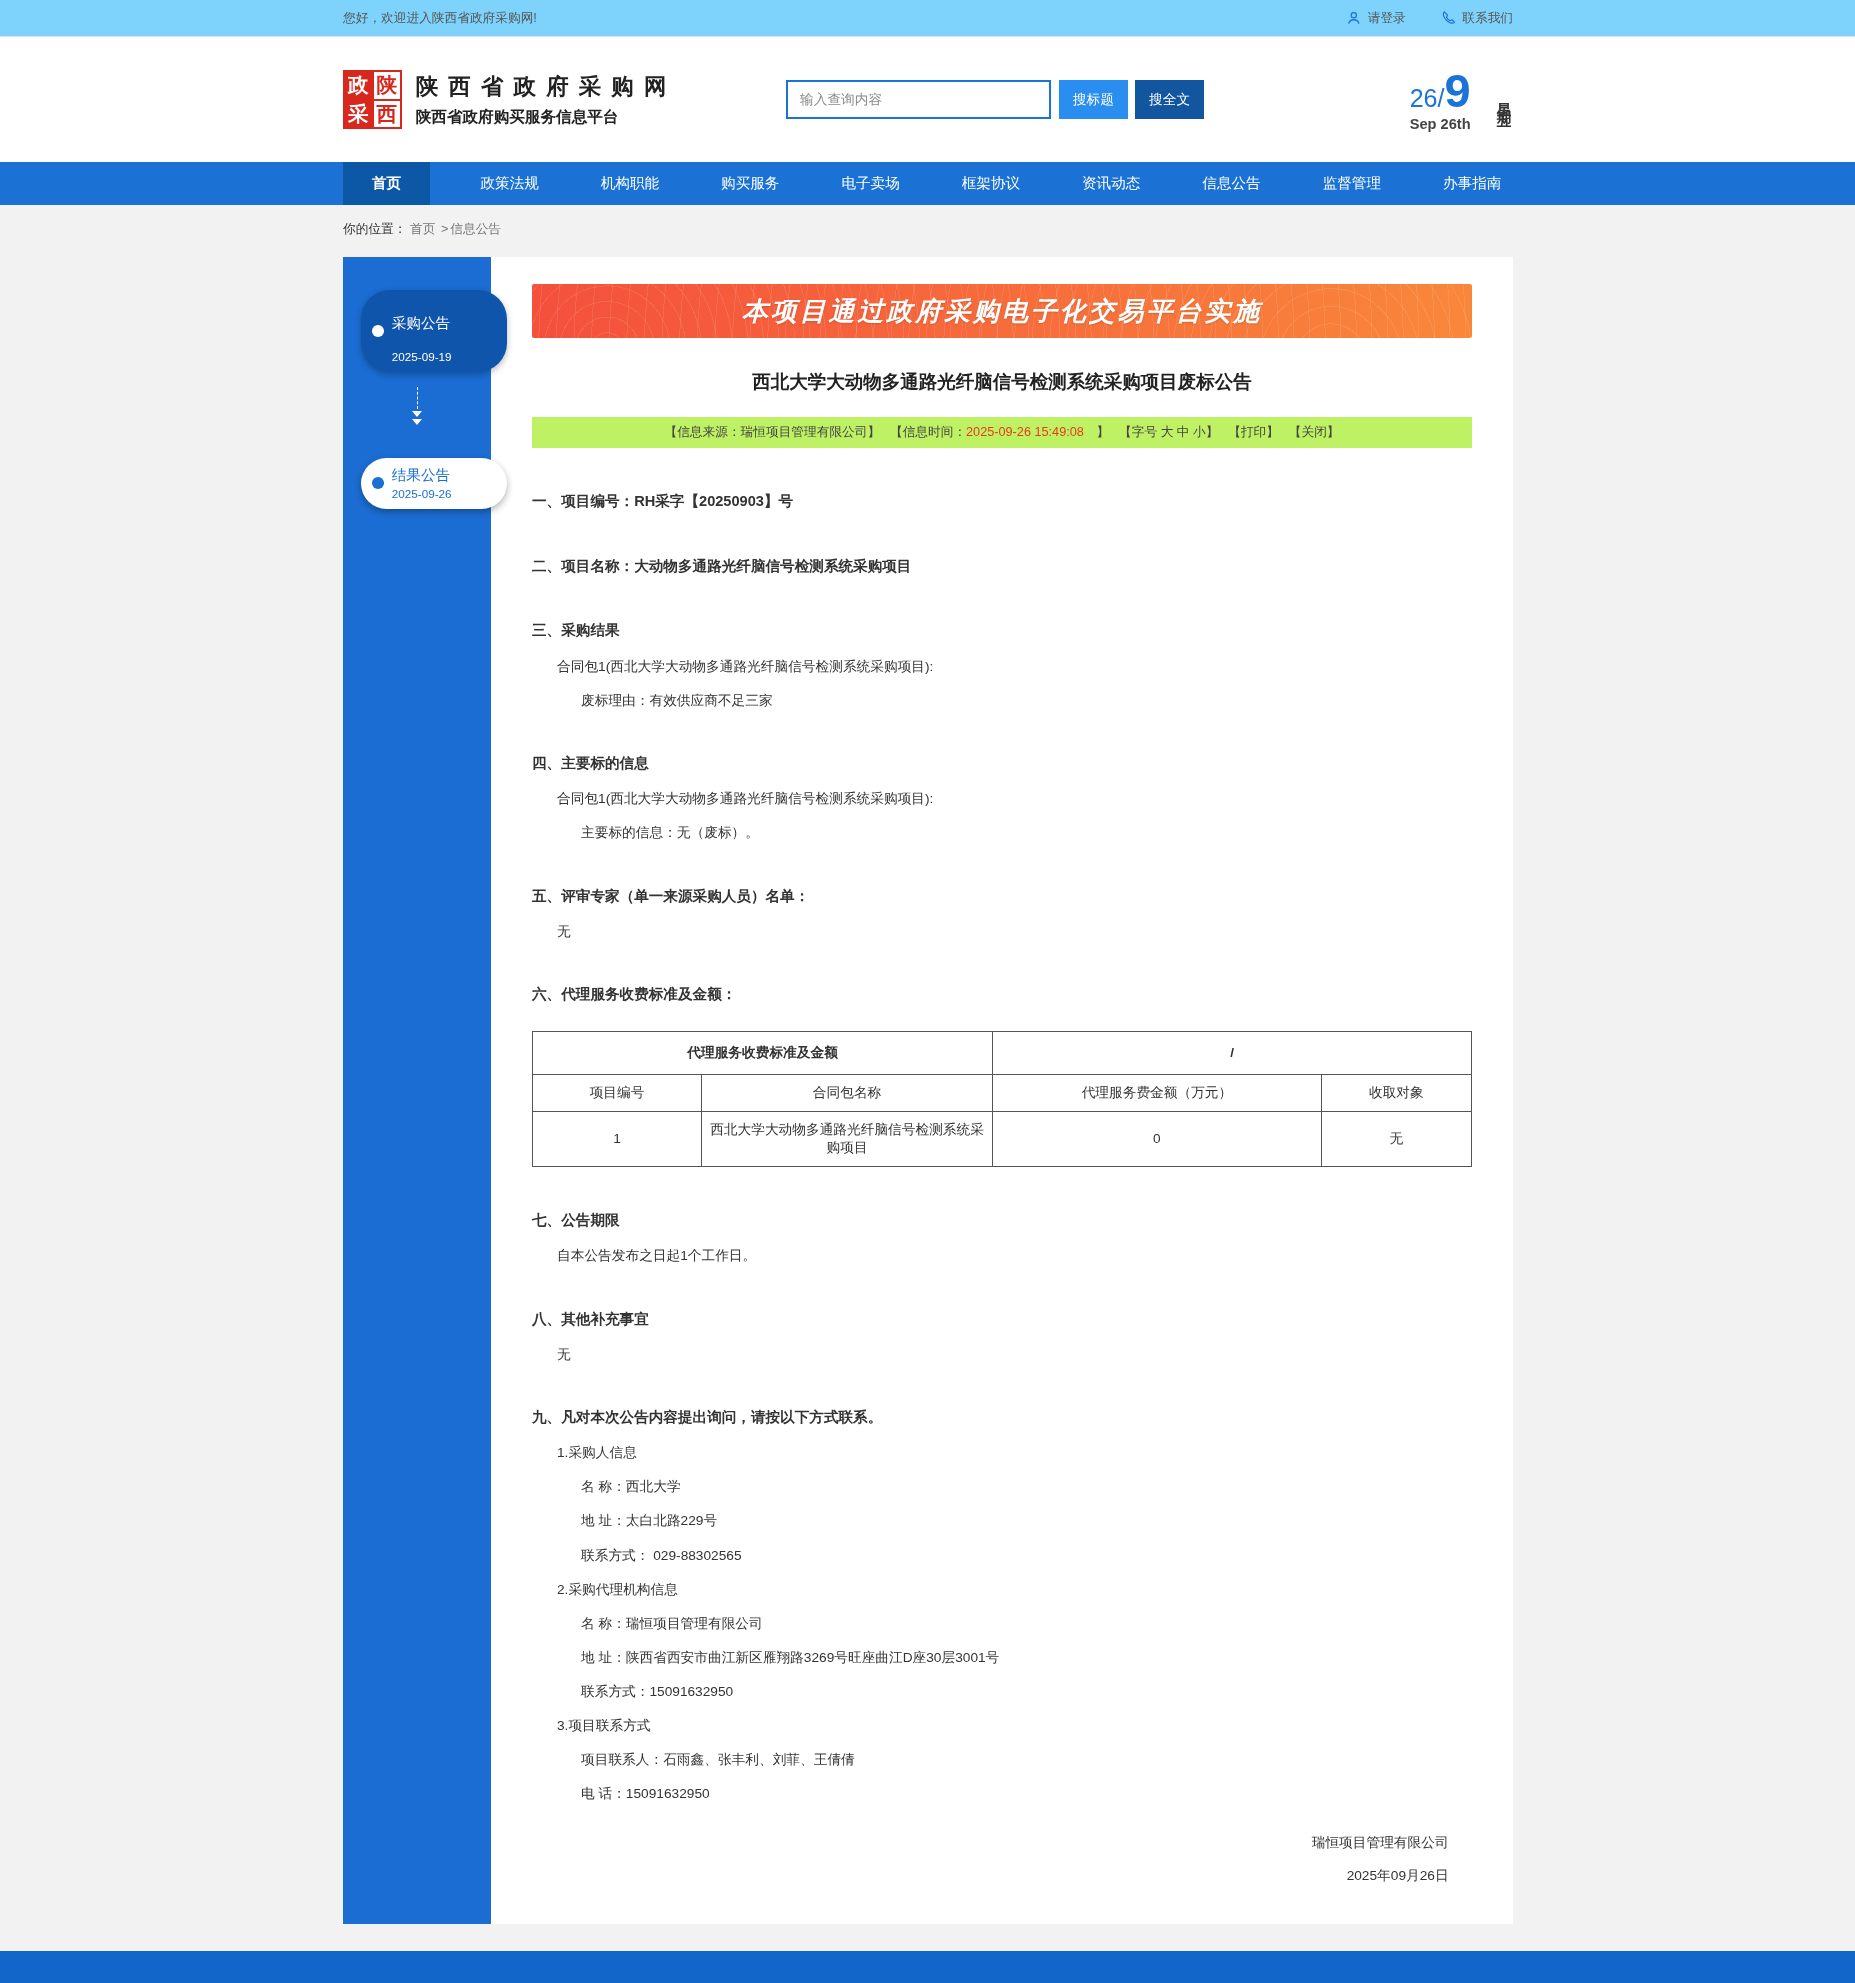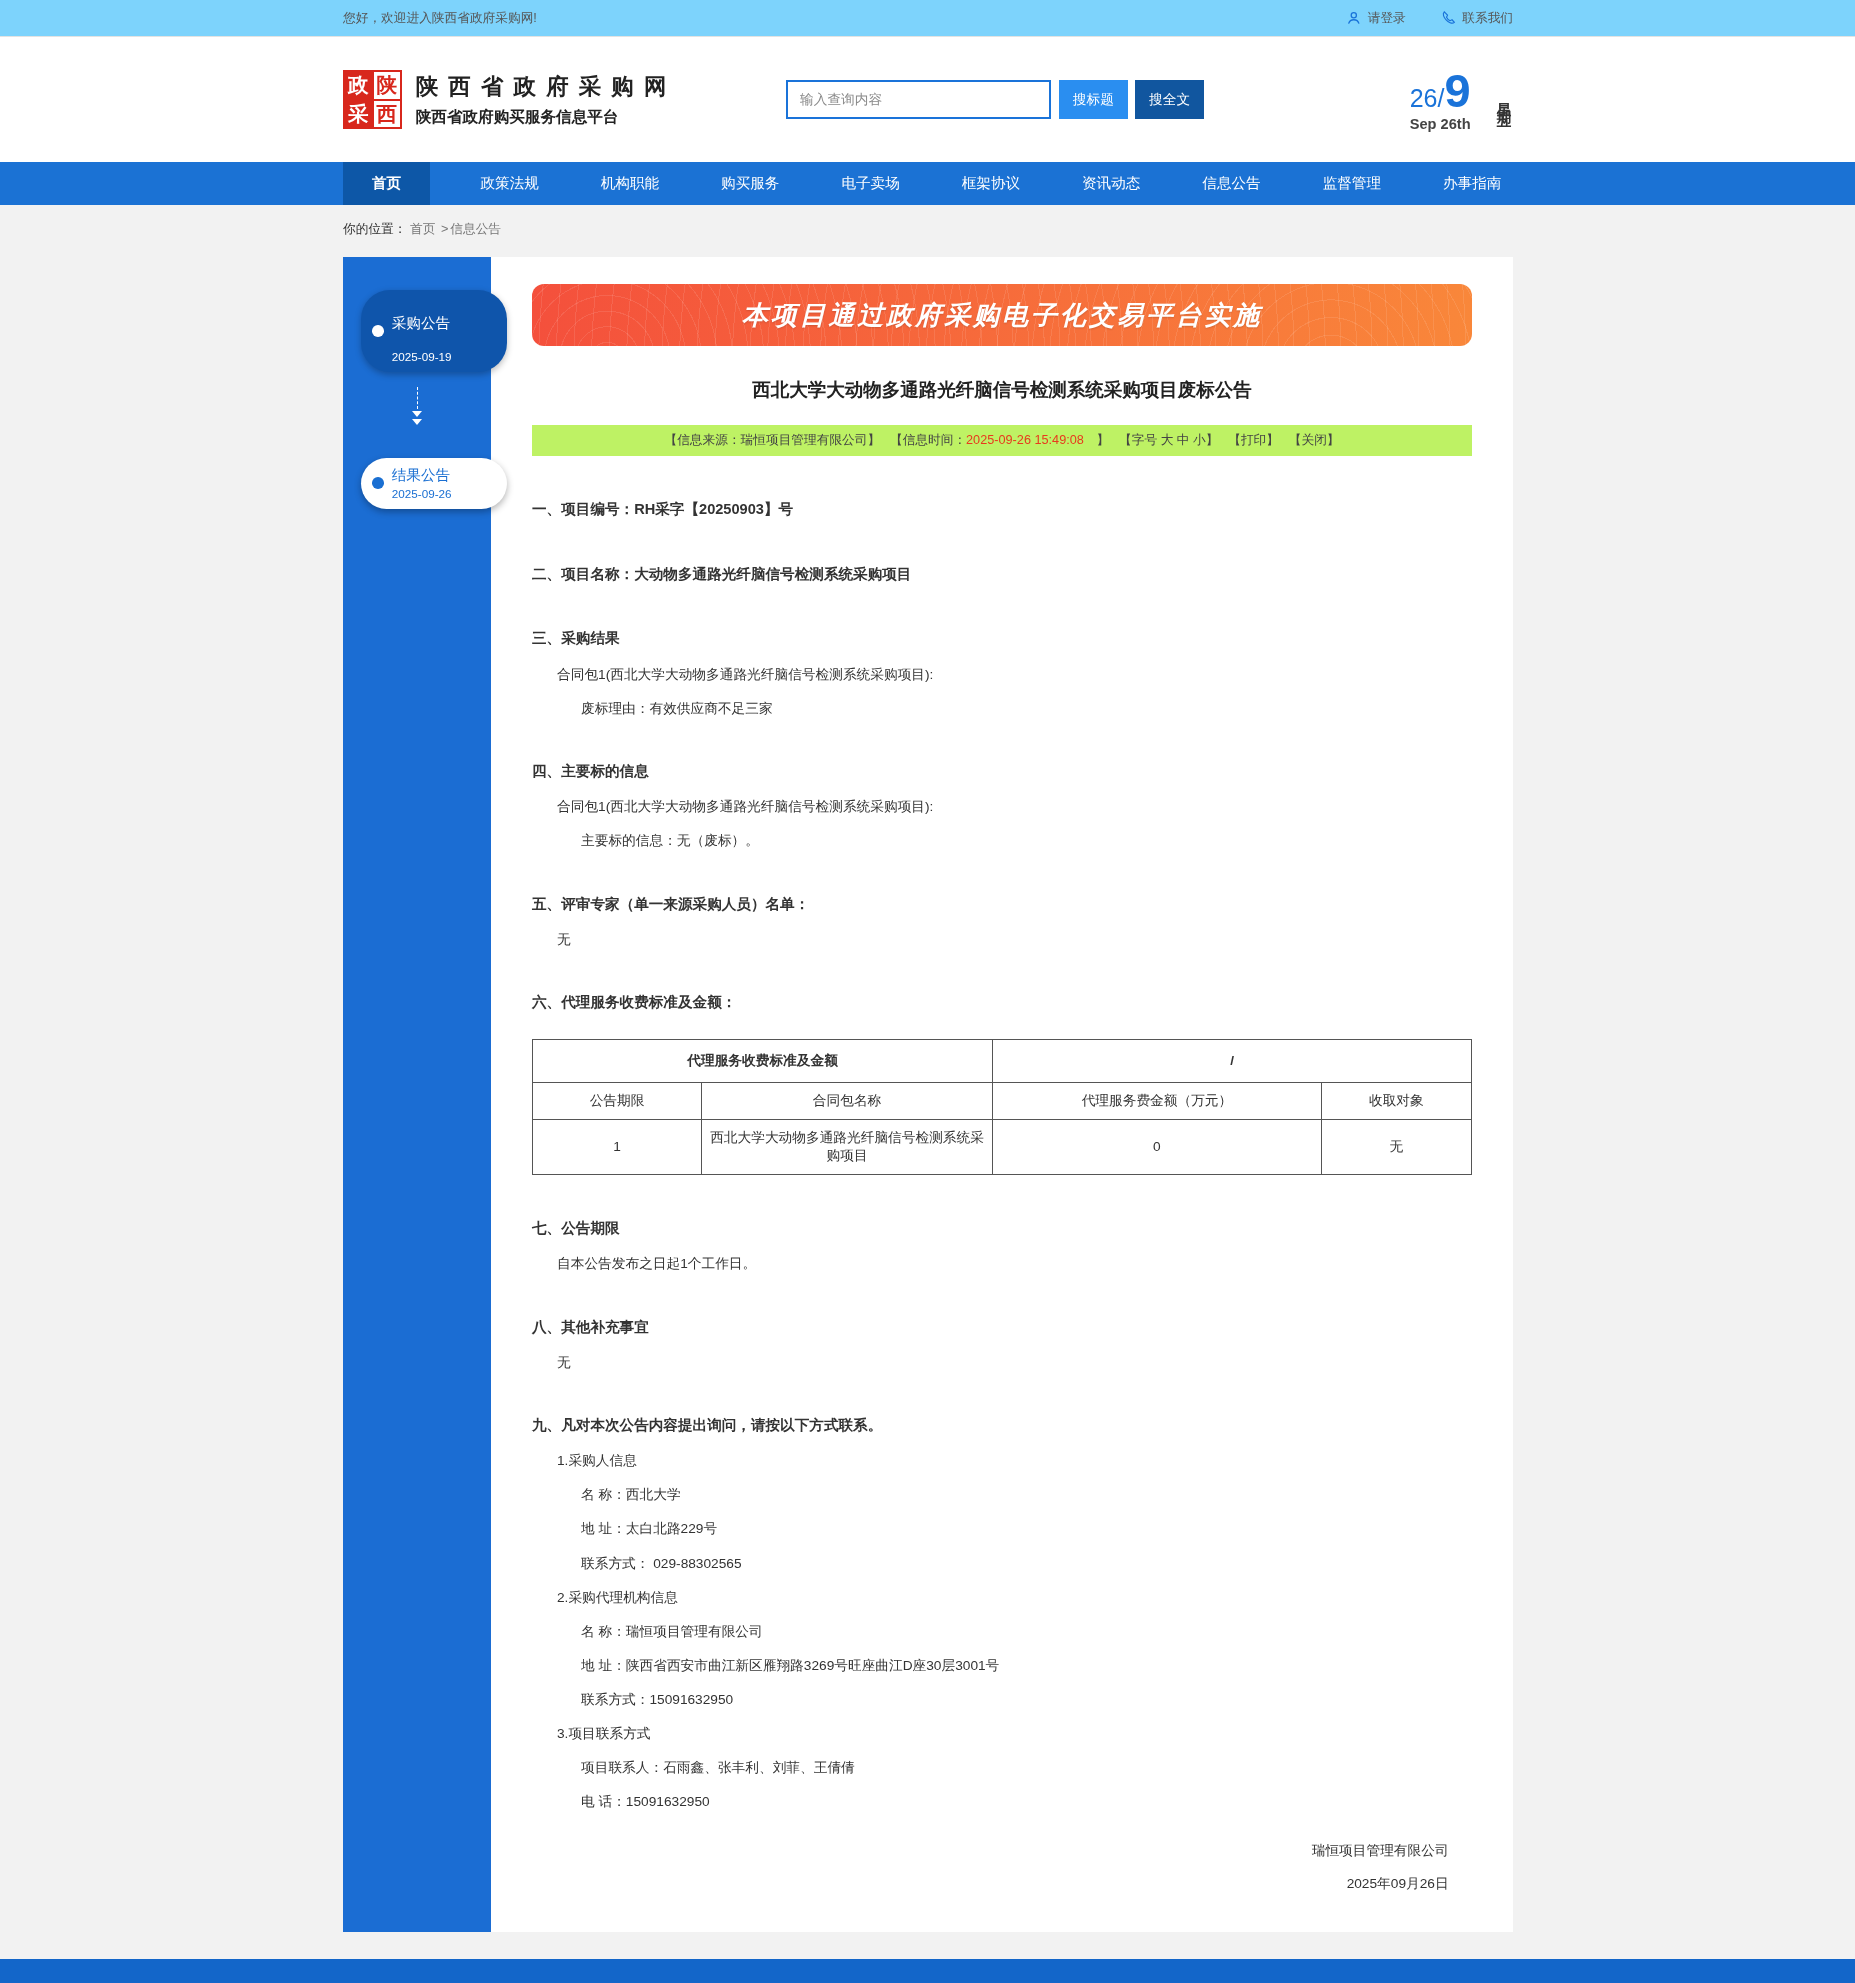--- a/index.html
+++ b/index.html
@@ -62,21 +62,21 @@
   .pill-label { font-size:14.6px; line-height:1.3; }
   .pill-date { font-size:11.7px; line-height:1.3; margin-top:1px; }
   .inactive .pill-label, .inactive .pill-date { color:#fff;margin-top:16px; }
   .active .pill-label, .active .pill-date { color:#1a6fd2; }
   .side-arrow { display:flex; flex-direction:column; align-items:center; margin:15.6px 0 5.9px; }
   .dash-line { width:0; height:21.5px; border-left:1px dashed #fff; }
   .chev { width:0; height:0; border-left:5.9px solid transparent; border-right:5.9px solid transparent; border-top:6.8px solid #fff; margin-top:2px; }
 
   
   .card { flex:1; background:#fff; padding:27px 41px 39px; }
-  .banner { height:62px; border-radius:12px; display:flex; align-items:center; justify-content:center;
+  .banner { height:54px; border-radius:2px; display:flex; align-items:center; justify-content:center;
             background:
               repeating-radial-gradient(circle at 8% 120%, rgba(255,255,255,0.10) 0 1px, transparent 1px 15.6px),
               repeating-radial-gradient(circle at 85% 140%, rgba(255,255,255,0.10) 0 1px, transparent 1px 17.6px),
               linear-gradient(90deg,#f4503c,#f9873a); }
   .banner-text { color:#fff; font-size:26px; font-weight:bold; font-style:italic; letter-spacing:2.9px; text-shadow:0 1px 2px rgba(0,0,0,0.15); }
   .art-title { text-align:center; font-size:18.5px; font-weight:bold; color:#222; margin-top:31px; }
   .meta-bar { margin-top:23.4px; background:#bef264; height:31px; display:flex; align-items:center; justify-content:center; font-size:12.7px; color:#444; gap:9.8px; }
   .meta-time { color:#e8391d; }
   .meta-link { cursor:pointer; }
 
@@ -229,21 +229,21 @@
 
       <div class="sec-h">六、代理服务收费标准及金额：</div>
 
       <table class="fee">
         <tbody>
             <tr>
           <td class="t-title" colspan="2">代理服务收费标准及金额</td>
           <td class="t-title" colspan="2">/</td>
         </tr>
         <tr>
-          <td class="t-h col1">公告期限</td>
+          <td class="t-h col1">项目编号</td>
           <td class="t-h col2">合同包名称</td>
           <td class="t-h col3">代理服务费金额（万元）</td>
           <td class="t-h col4">收取对象</td>
         </tr>
         <tr>
           <td class="t-d">1</td>
           <td class="t-d">西北大学大动物多通路光纤脑信号检测系统采购项目</td>
           <td class="t-d">0</td>
           <td class="t-d">无</td>
         </tr>

